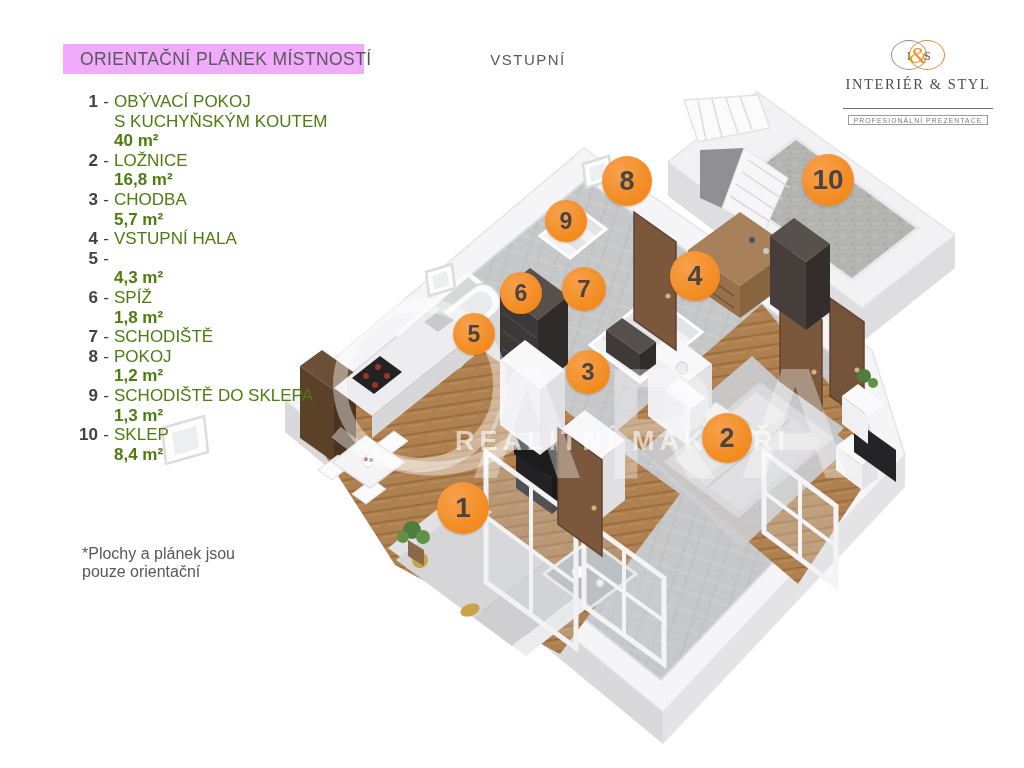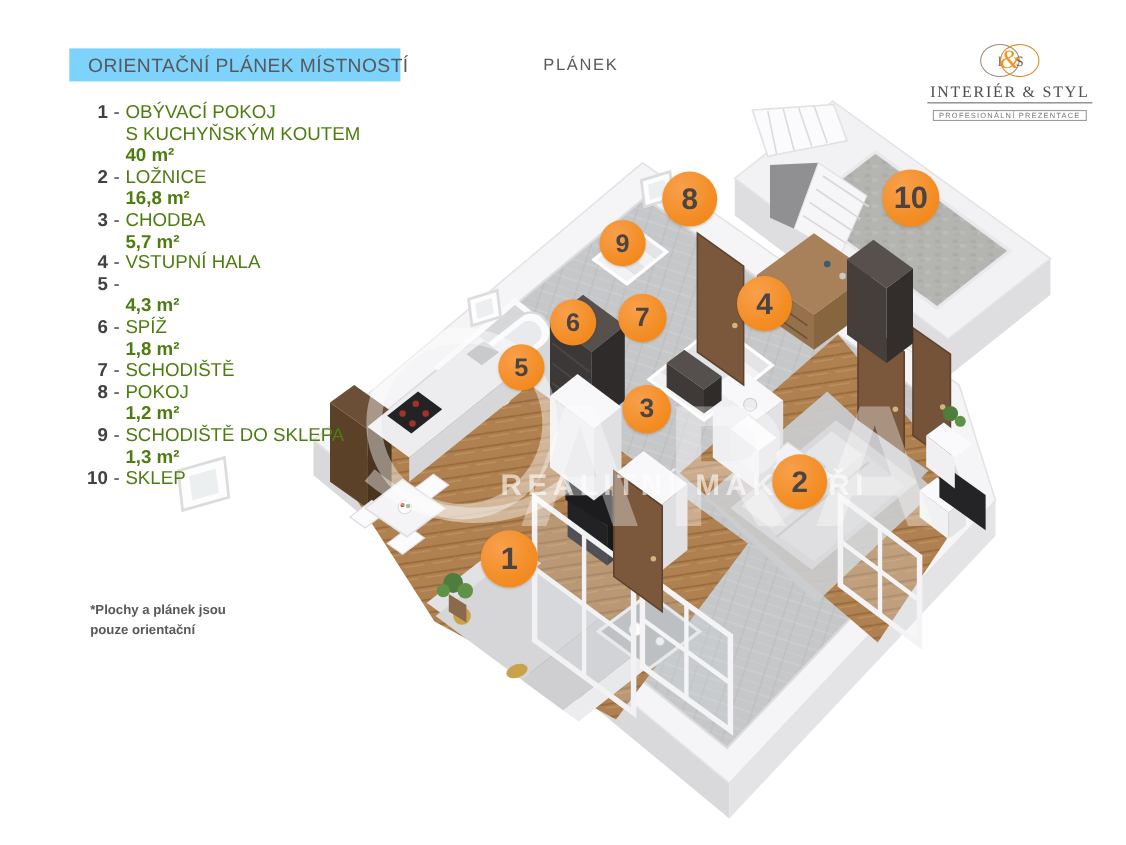--- a/index.html
+++ b/index.html
@@ -5,21 +5,21 @@
   html,body{margin:0;padding:0;}
   body{
     width:1024px;height:768px;position:relative;overflow:hidden;
     background:#ffffff;
     font-family:"Liberation Sans","DejaVu Sans",sans-serif;
     color:#414042;
   }
   
   .banner{
     position:absolute;left:63px;top:44px;width:301px;height:30px;
-    background:#7dd3fc;color:#58595B;
+    background:#f0abfc;color:#58595B;
     font-size:17.5px;line-height:31px;padding-left:17px;letter-spacing:.4px;
     box-sizing:border-box;white-space:nowrap;
   }
   .floor-label{
     position:absolute;left:448px;top:51px;width:160px;text-align:center;
     font-size:15px;letter-spacing:1.5px;color:#58595B;font-weight:500;
   }
   
   .logo{position:absolute;left:843px;top:40px;width:150px;text-align:center;}
   .logo-mark{position:relative;height:34px;margin-bottom:2px;}
@@ -30,35 +30,35 @@
   }
   .ring-left{border:1.5px solid #a08c76;color:#6b5b4d;margin-right:-9px;}
   .ring-right{border:1.5px solid #E08A2E;color:#6b5b4d;margin-left:-9px;}
   .amp{
     position:absolute;left:50%;top:50%;transform:translate(-50%,-56%);
     font-family:"Liberation Serif",serif;font-style:italic;
     font-size:24px;color:#F6921E;z-index:2;
   }
   .logo-name{
     font-family:"Liberation Serif",serif;font-size:14.5px;letter-spacing:1.6px;
-    color:#4d4d4f;border-bottom:1.5px solid #6d6d6f;padding-bottom:0;white-space:nowrap;
+    color:#4d4d4f;border-bottom:1.5px solid #6d6d6f;padding-bottom:15px;white-space:nowrap;
   }
   .logo-tagline{
     margin-top:2px;border:1px solid #9b9b9d;display:inline-block;
     font-size:6.8px;letter-spacing:1.1px;color:#77787a;padding:1px 5px 0 5px;
   }
   
   .legend{position:absolute;left:70px;top:92px;width:280px;font-size:17px;}
   .lrow{display:grid;grid-template-columns:28px 16px 1fr;line-height:19.6px;}
   .lnum{text-align:right;font-weight:bold;color:#414042;}
   .ldash{text-align:center;color:#414042;}
   .lname{color:#4d7c0f;white-space:nowrap;}
   .larea{font-weight:bold;}
   .footnote{
-    position:absolute;left:82px;top:545px;font-size:12px;line-height:18px;color:#58585a;font-weight:bold;
+    position:absolute;left:82px;top:545px;font-size:16px;line-height:18px;color:#58585a;
   }
   
   .plan-svg{position:absolute;left:0;top:0;}
   .marker-layer{position:absolute;left:0;top:0;width:1024px;height:768px;pointer-events:none;}
   .marker{
     position:absolute;border-radius:50%;
     background:radial-gradient(circle at 35% 30%, #f8a04c, #F28A1E 72%);
     color:#4c4442;font-weight:bold;display:flex;align-items:center;justify-content:center;
     box-shadow:0 1px 2px rgba(90,50,0,.25);
   }
@@ -313,21 +313,21 @@
     <div class="marker" style="left: 562px; top: 267px; width: 44px; height: 44px; font-size: 24px;">7</div>
     <div class="marker" style="left: 602px; top: 156px; width: 50px; height: 50px; font-size: 27px;">8</div>
     <div class="marker" style="left: 545px; top: 200px; width: 42px; height: 42px; font-size: 23px;">9</div>
     <div class="marker" style="left: 802px; top: 154px; width: 52px; height: 52px; font-size: 28px;">10</div>
   </div>
 
 <div class="banner">
   <span>ORIENTAČNÍ PLÁNEK MÍSTNOSTÍ</span>
 </div>
 
-<div class="floor-label">PLÁNEK</div>
+<div class="floor-label">VSTUPNÍ</div>
 
 <div class="logo">
   <div class="logo-mark">
     <span class="ring ring-left"><span>I</span></span><span class="ring ring-right"><span>S</span></span>
     <span class="amp">&amp;</span>
   </div>
   <div class="logo-name">INTERIÉR &amp; STYL</div>
   <div class="logo-tagline">PROFESIONÁLNÍ PREZENTACE</div>
 </div>
 
@@ -423,18 +423,23 @@
       <span class="lnum"></span>
       <span class="ldash"></span>
       <span class="lname larea">1,3 m²</span>
     </div>
 
   <div class="lrow">
     <span class="lnum">10</span>
       <span class="ldash">-</span>
       <span class="lname">SKLEP</span>
   </div>
+  <div class="lrow">
+      <span class="lnum"></span>
+      <span class="ldash"></span>
+      <span class="lname larea">8,4 m²</span>
+    </div>
 </div>
 
 <div class="footnote">
   <div>*Plochy  a plánek jsou</div>
   <div>pouze orientační</div>
 </div>
 
 </body></html>

